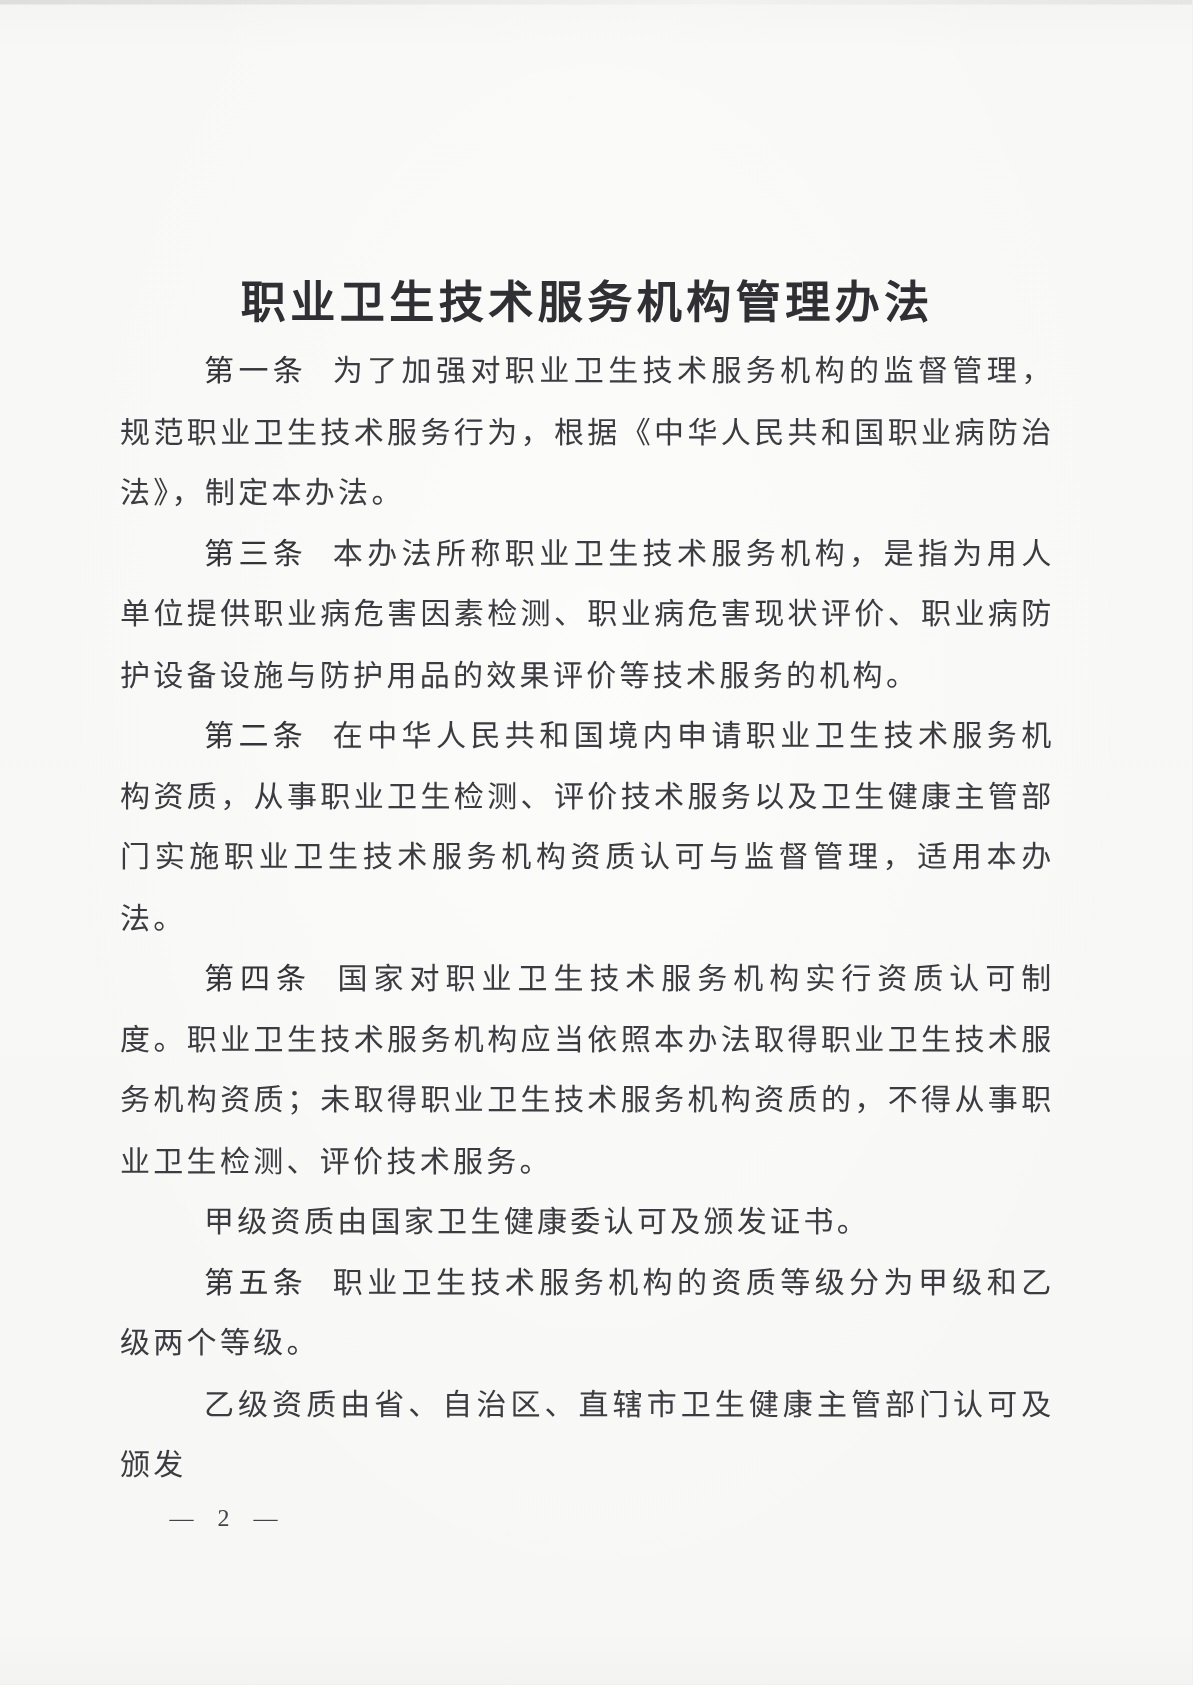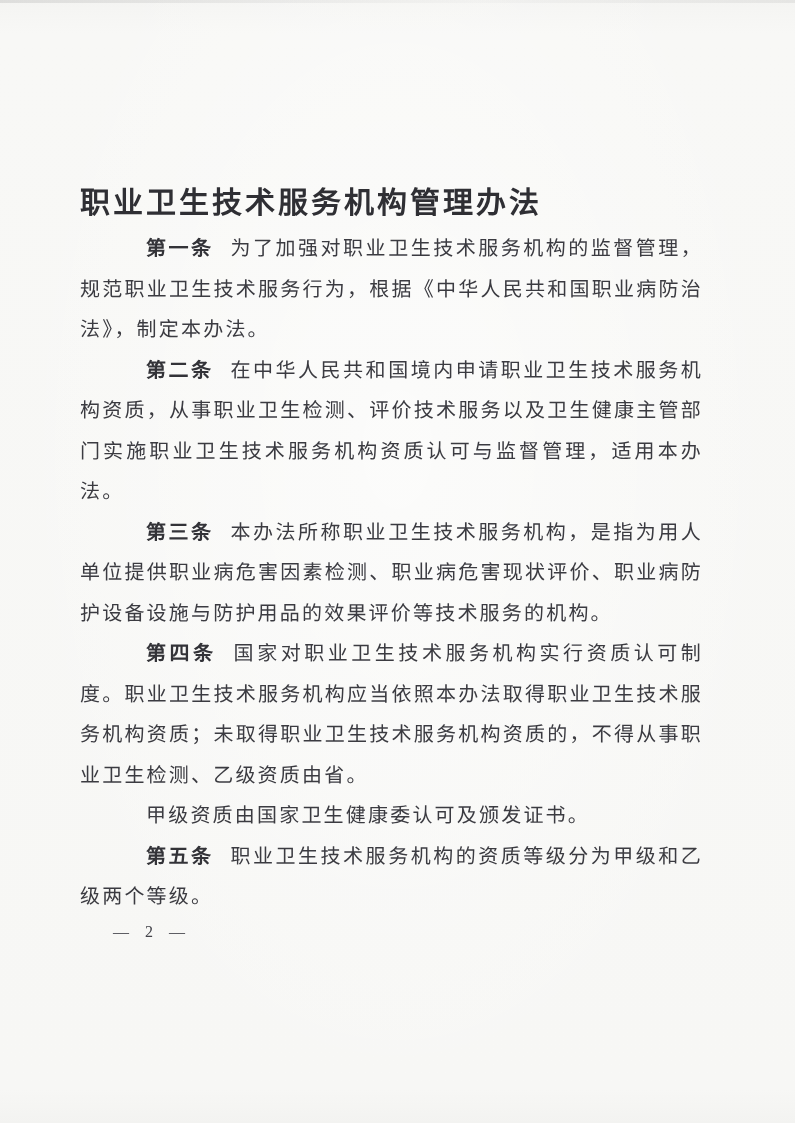--- a/index.html
+++ b/index.html
@@ -27,20 +27,21 @@
     content: "";
     position: absolute;
     left: 0; top: 0;
     width: 100%; height: 3px;
     background: linear-gradient(90deg, rgba(120,120,120,0.18), rgba(160,160,160,0.05) 60%, rgba(120,120,120,0.12));
   }
   .title {
     margin: 0;
     height: 36px;
     line-height: 36px;
+    text-align: center;
     font-size: 30px;
     font-weight: bold;
     letter-spacing: 3px;
     color: #2f2f34;
     white-space: nowrap;
   }
   .chapter {
     margin: 69px 0 0 0;
     height: 26px;
     line-height: 26px;
@@ -57,25 +58,24 @@
     line-height: 40.5px;
     letter-spacing: 2.2px;
     text-align: justify;
     text-justify: inter-character;
   }
   .para {
     margin: 0;
     text-indent: 56px;
   }
   .para-label {
-    font-weight: bold;
+    font-weight: normal;
     font-family: "Liberation Sans", "DejaVu Sans", sans-serif;
     color: #333338;
     margin-right: 0.85em;
-    margin-left: 10px;
   }
   .para-label:empty {
     margin-right: 0;
   }
   .footer {
     margin-top: 4px;
     padding-left: 33px;
     font-size: 16px;
     line-height: 22px;
     letter-spacing: 6px;
@@ -87,30 +87,31 @@
 
 <div class="page">
 
   <h1 class="title">职业卫生技术服务机构管理办法</h1>
 
 
   <div class="body">
 
     <p class="para"><span class="para-label">第一条</span><span>为了加强对职业卫生技术服务机构的监督管理，规范职业卫生技术服务行为，根据《中华人民共和国职业病防治法》，制定本办法。</span></p>
 
+    <p class="para"><span class="para-label">第三条</span><span>本办法所称职业卫生技术服务机构，是指为用人单位提供职业病危害因素检测、职业病危害现状评价、职业病防护设备设施与防护用品的效果评价等技术服务的机构。</span></p>
+
     <p class="para"><span class="para-label">第二条</span><span>在中华人民共和国境内申请职业卫生技术服务机构资质，从事职业卫生检测、评价技术服务以及卫生健康主管部门实施职业卫生技术服务机构资质认可与监督管理，适用本办法。</span></p>
 
-    <p class="para"><span class="para-label">第三条</span><span>本办法所称职业卫生技术服务机构，是指为用人单位提供职业病危害因素检测、职业病危害现状评价、职业病防护设备设施与防护用品的效果评价等技术服务的机构。</span></p>
-
-    <p class="para"><span class="para-label">第四条</span><span>国家对职业卫生技术服务机构实行资质认可制度。职业卫生技术服务机构应当依照本办法取得职业卫生技术服务机构资质；未取得职业卫生技术服务机构资质的，不得从事职业卫生检测、乙级资质由省。</span></p>
+    <p class="para"><span class="para-label">第四条</span><span>国家对职业卫生技术服务机构实行资质认可制度。职业卫生技术服务机构应当依照本办法取得职业卫生技术服务机构资质；未取得职业卫生技术服务机构资质的，不得从事职业卫生检测、评价技术服务。</span></p>
 
     <p class="para"><span class="para-label"></span><span>甲级资质由国家卫生健康委认可及颁发证书。</span></p>
 
     <p class="para"><span class="para-label">第五条</span><span>职业卫生技术服务机构的资质等级分为甲级和乙级两个等级。</span></p>
 
+    <p class="para"><span class="para-label"></span><span>乙级资质由省、自治区、直辖市卫生健康主管部门认可及颁发</span></p>
 
   </div>
 
   <div class="footer">
     <span>— 2 —</span>
   </div>
 
 </div>
 
 </body></html>

